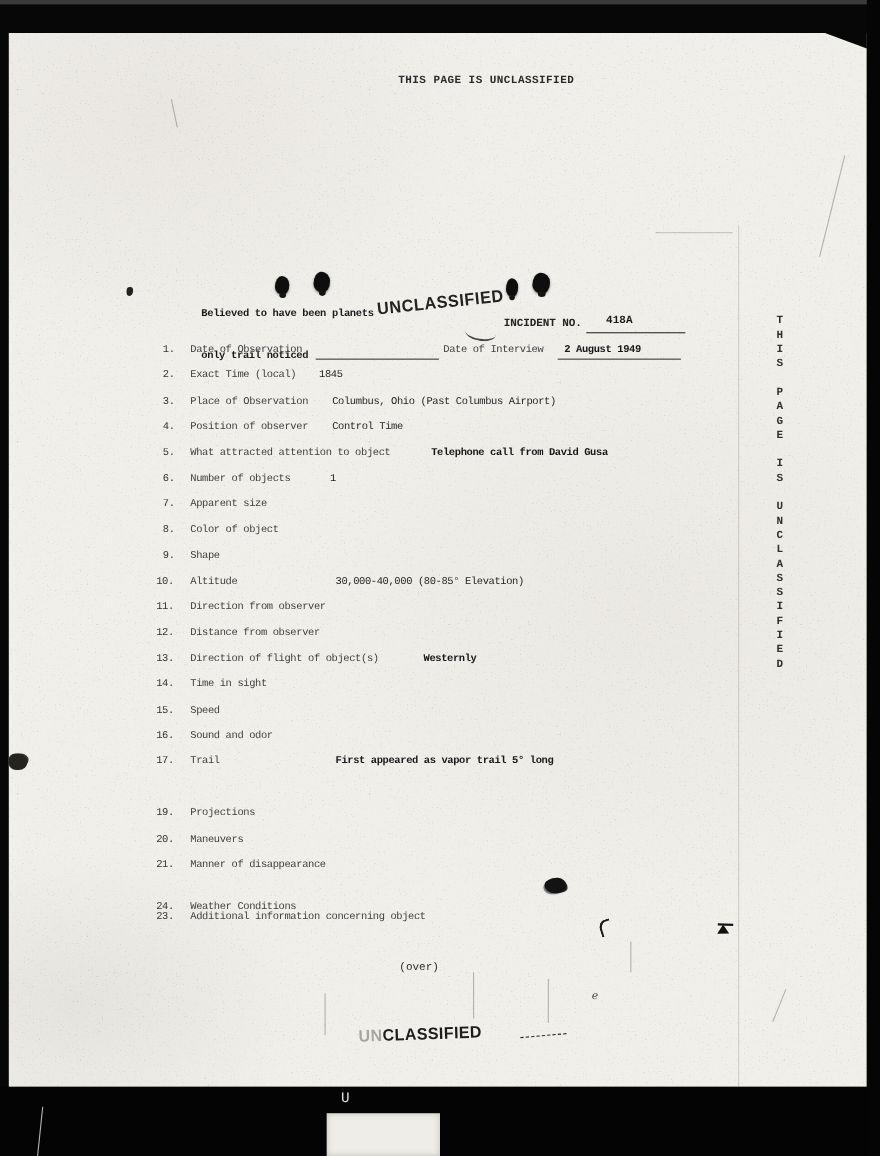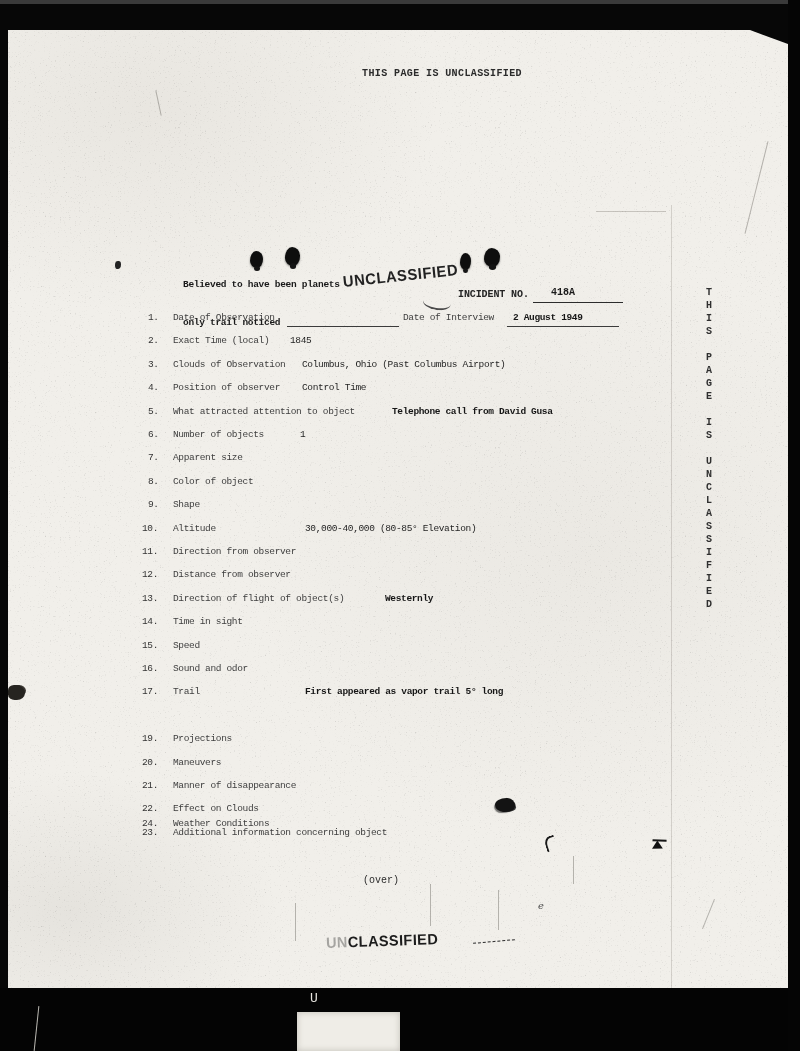--- a/index.html
+++ b/index.html
@@ -138,21 +138,21 @@
     <div class="uline" style="left:279px;top:296px;width:112px;"></div>
     <div class="uline" style="left:499px;top:296px;width:112px;"></div>
 
     <div class="row" style="top:305px;">
       <span class="num">2.</span>
       <span class="lbl">Exact Time (local)</span>
       <span class="val" style="left:282px;">1845</span>
     </div>
     <div class="row" style="top:329px;">
       <span class="num">3.</span>
-      <span class="lbl">Clouds of Observation</span>
+      <span class="lbl">Place of Observation</span>
       <span class="val" style="left:294px;">Columbus, Ohio (Past Columbus Airport)</span>
     </div>
     <div class="row" style="top:352px;">
       <span class="num">4.</span>
       <span class="lbl">Position of observer</span>
       <span class="val" style="left:294px;">Control Time</span>
     </div>
     <div class="row" style="top:376px;">
       <span class="num">5.</span>
       <span class="lbl">What attracted attention to object</span>
@@ -214,24 +214,20 @@
       <span class="num">19.</span>
       <span class="lbl">Projections</span>
     </div>
     <div class="row d2" style="top:727px;">
       <span class="num">20.</span>
       <span class="lbl">Maneuvers</span>
     </div>
     <div class="row d2" style="top:750px;">
       <span class="num">21.</span>
       <span class="lbl">Manner of disappearance</span>
-    </div>
-    <div class="row d2" style="top:773px;">
-      <span class="num">22.</span>
-      <span class="lbl">Effect on Clouds</span>
     </div>
     <div class="row d2" style="top:797px;">
       <span class="num">23.</span>
       <span class="lbl">Additional information concerning object</span>
     </div>
     <div class="row d2" style="top:788px;">
       <span class="num">24.</span>
       <span class="lbl">Weather Conditions</span>
     </div>
 

